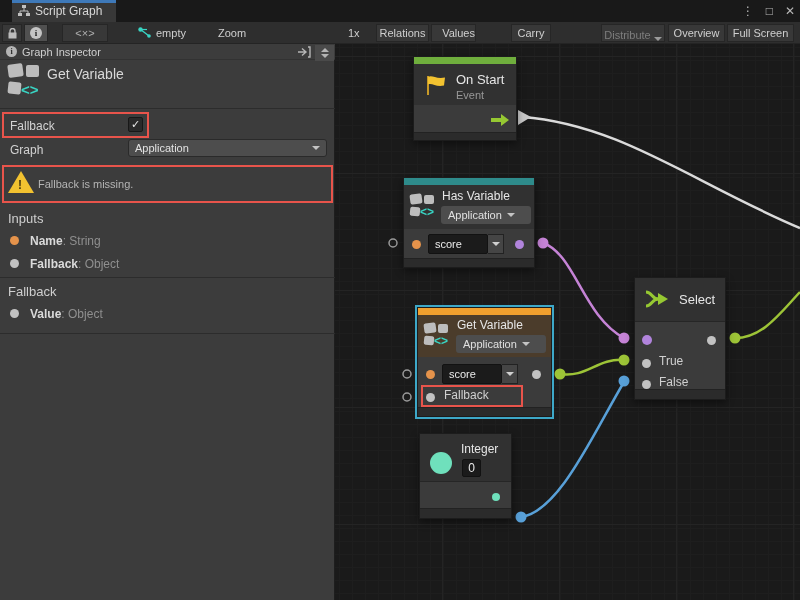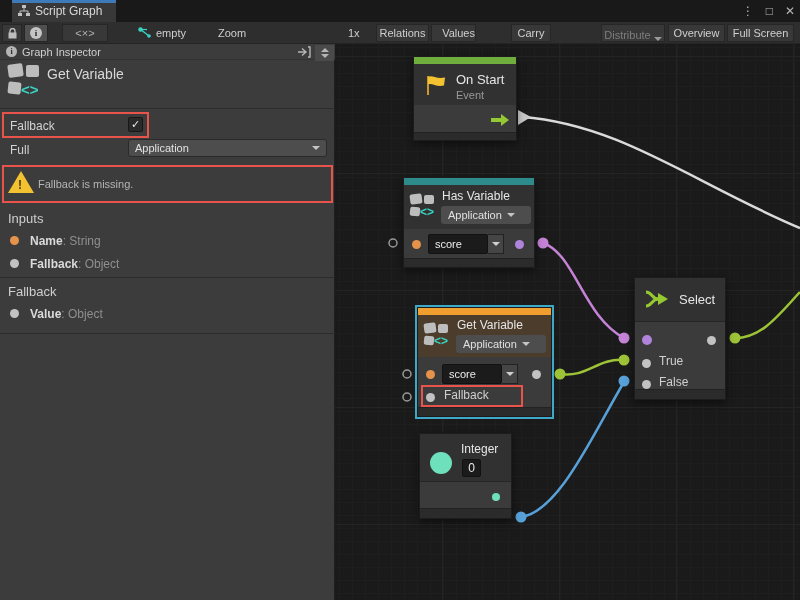--- a/index.html
+++ b/index.html
@@ -215,21 +215,21 @@
       </div>
       <div class="unit-title">Get Variable</div>
       <div class="divider" style="top:64px;"></div>
 
       <div class="insp-label" style="left:10px;top:75px;">Fallback</div>
       <div class="checkbox" style="left:128px;top:73px;">
         <span>✓</span>
       </div>
       <div class="red-box" style="left:2px;top:68px;width:147px;height:26px;"></div>
 
-      <div class="insp-label" style="left:10px;top:99px;">Full</div>
+      <div class="insp-label" style="left:10px;top:99px;">Graph</div>
       <div class="dropdown" style="left:128px;top:95px;width:199px;">
         <span>Application</span>
         <span class="caret"></span>
       </div>
 
       <div class="red-box" style="left:2px;top:121px;width:331px;height:38px;"></div>
       <div class="warn-tri" style="left:8px;top:127px;"></div>
       <div class="warn-bang" style="left:18px;top:134px;">!</div>
       <div class="warn-text" style="left:38px;top:134px;">Fallback is missing.</div>
 

